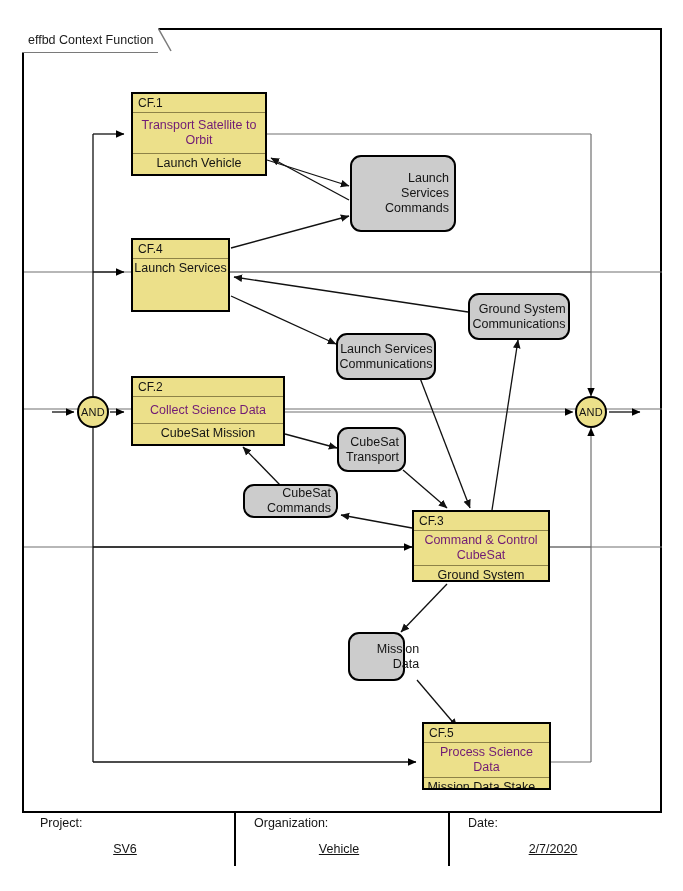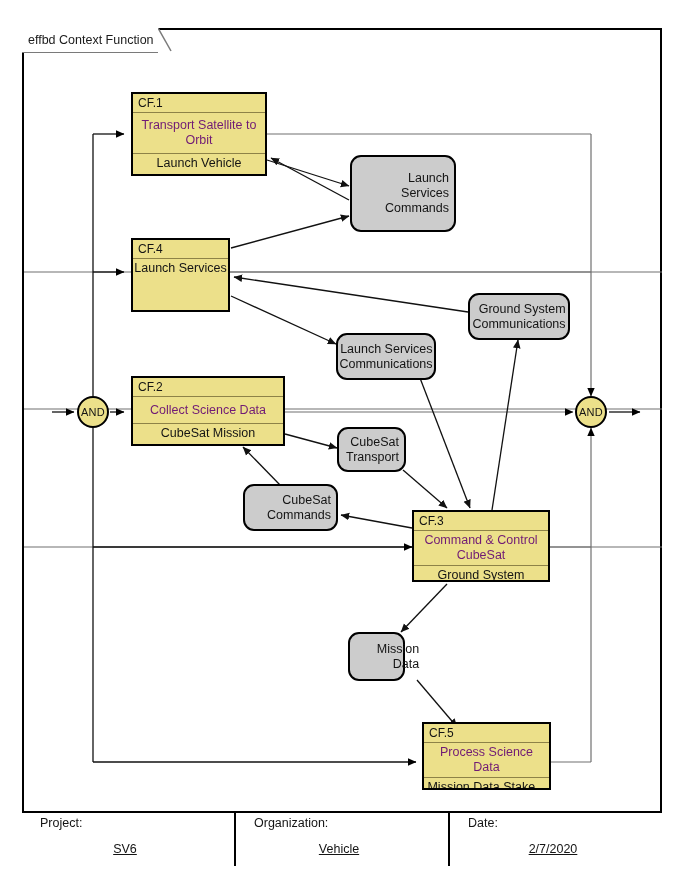--- a/index.html
+++ b/index.html
@@ -305,21 +305,21 @@
   </div>
 
   <div class="item-box" style="left:336px; top:333px; width:100px; height:47px;">
     <span>Launch Services Communications</span>
   </div>
 
   <div class="item-box" style="left:337px; top:427px; width:69px; height:45px;">
     <span>CubeSat Transport</span>
   </div>
 
-  <div class="item-box" style="left:243px; top:484px; width:95px; height:47px;">
+  <div class="item-box" style="left:243px; top:484px; width:95px; height:34px;">
     <span>CubeSat Commands</span>
   </div>
 
   <div class="item-box" style="left:348px; top:632px; width:55px; height:49px;padding-left:48px;">
     <span>Mission Data</span>
   </div>
 
   <div class="and-node" style="left:77px; top:396px;">
     <span>AND</span>
   </div>

